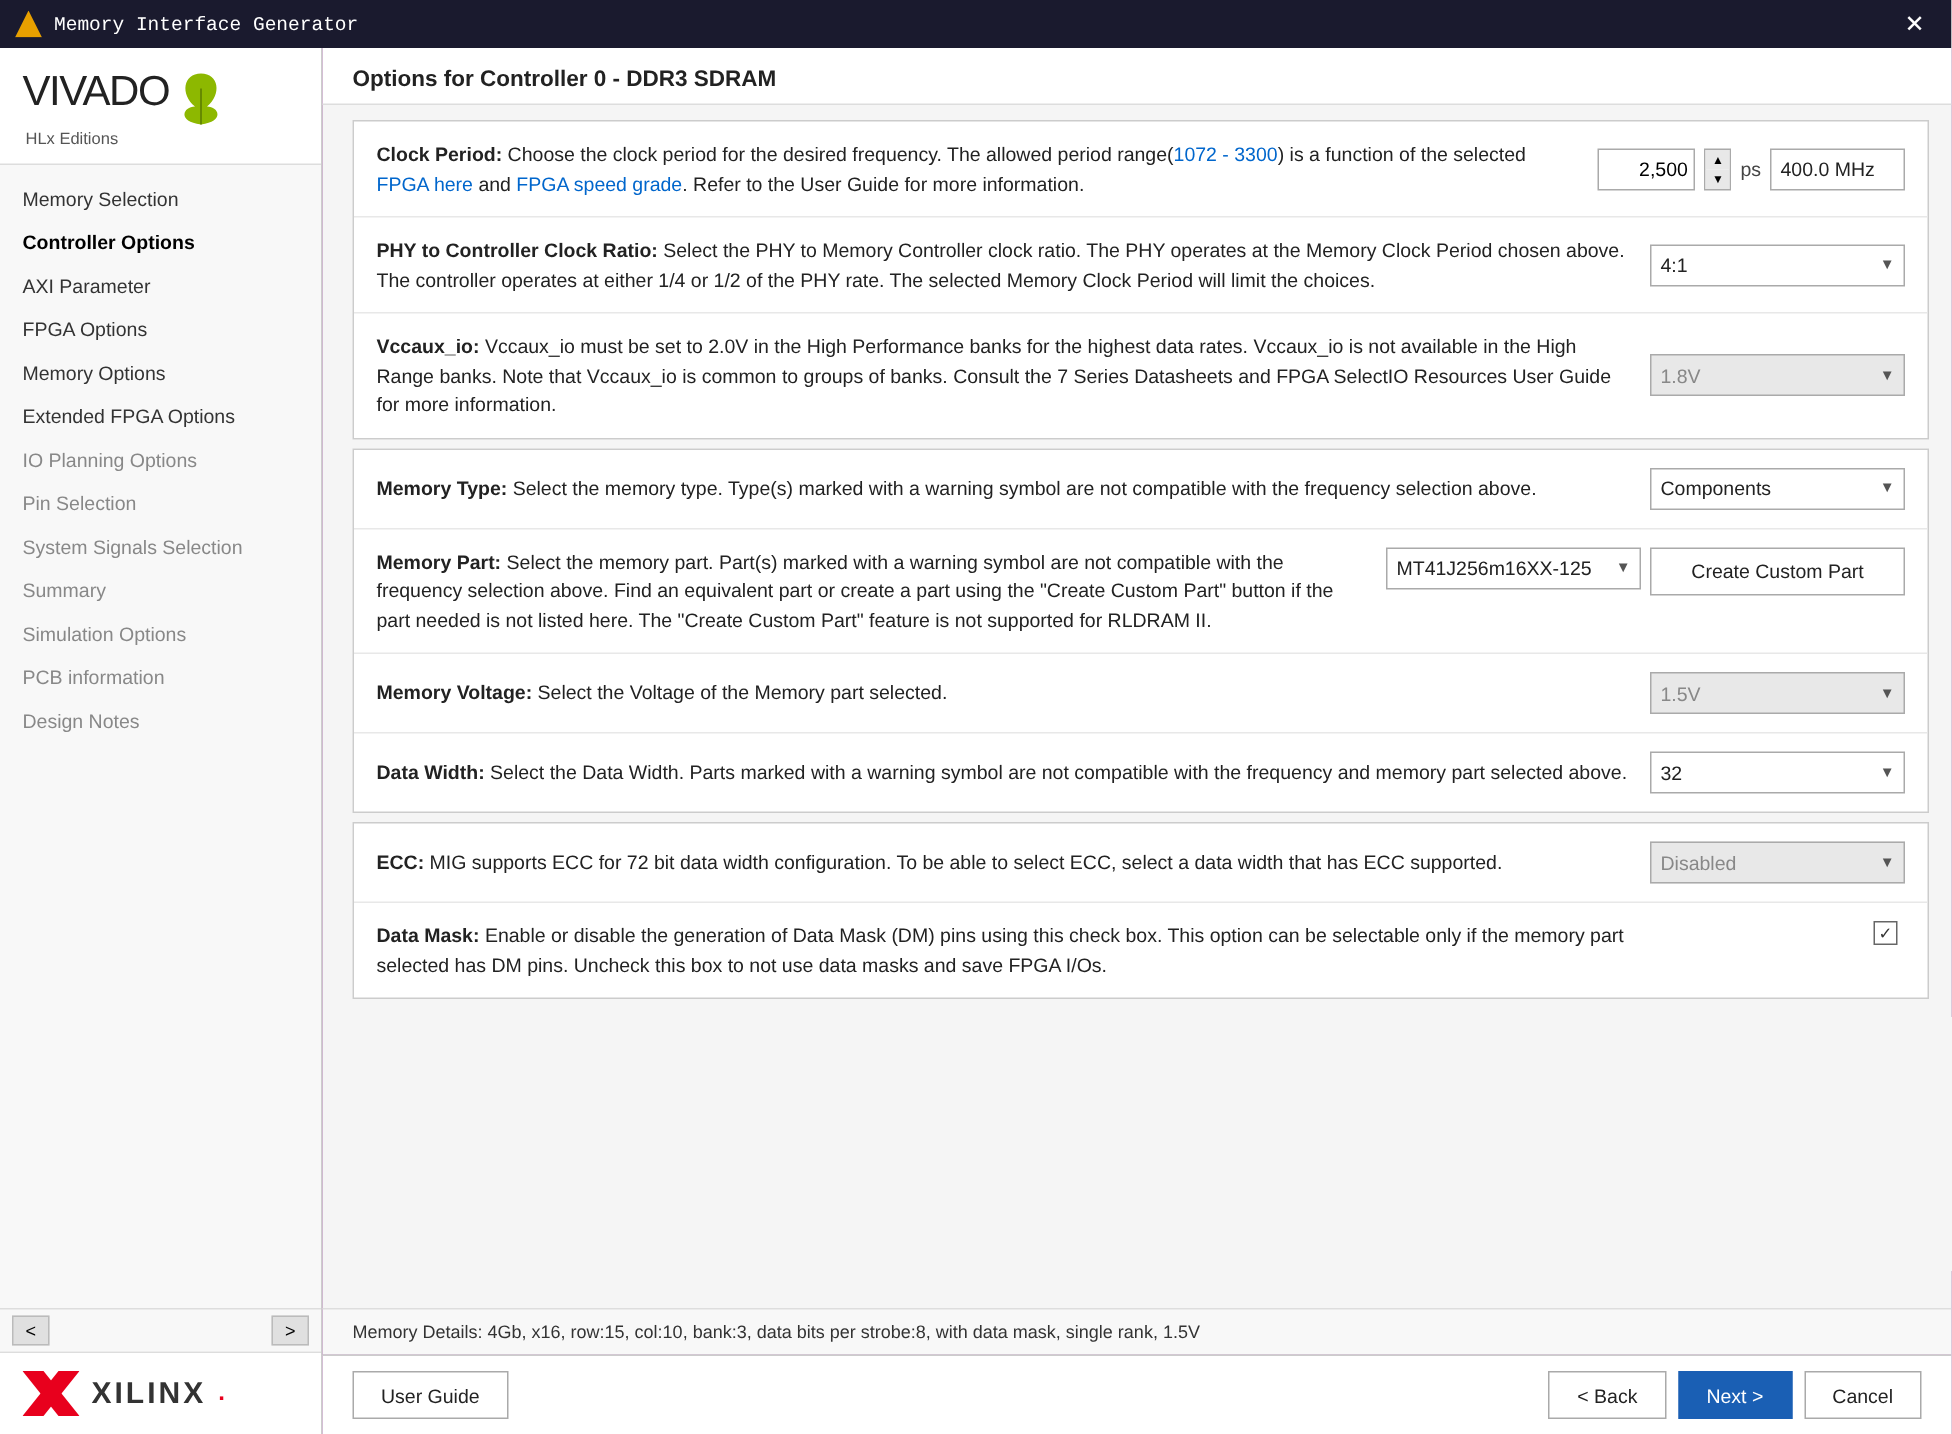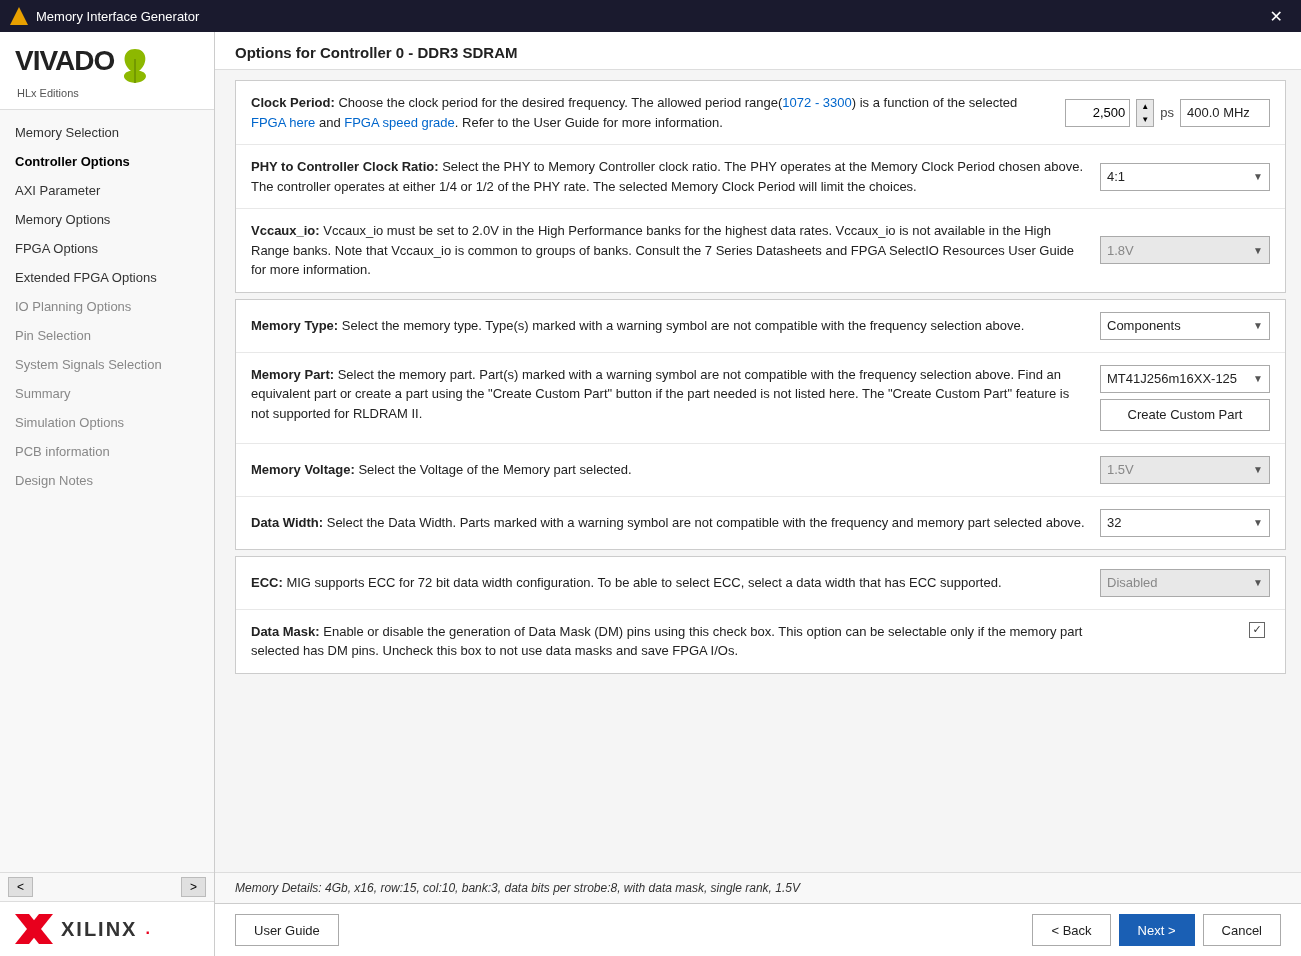--- a/index.html
+++ b/index.html
@@ -30,20 +30,21 @@
     }
     .titlebar-icon {
       width: 18px;
       height: 18px;
       background: #e8a000;
       clip-path: polygon(50% 0%, 100% 100%, 0% 100%);
     }
     .titlebar-title {
       font-size: 13px;
       color: white;
+      font-family: Liberation Mono, monospace;
     }
     .titlebar-close {
       cursor: pointer;
       font-size: 16px;
       color: white;
       background: none;
       border: none;
       padding: 4px 8px;
     }
 
@@ -67,21 +68,21 @@
       background: white;
       border-bottom: 1px solid #ddd;
     }
     .logo-vivado {
       display: flex;
       align-items: flex-start;
       gap: 5px;
     }
     .logo-text {
       font-size: 28px;
-      font-weight: bold;
+      font-weight: normal;
       color: #222;
       letter-spacing: -1px;
       line-height: 1;
     }
     .logo-subtitle {
       font-size: 11px;
       color: #555;
       margin-top: 2px;
       margin-left: 2px;
     }
@@ -265,21 +266,21 @@
     
     .memory-part-row {
       display: flex;
       align-items: flex-start;
       padding: 12px 15px;
       border-bottom: 1px solid #e8e8e8;
       gap: 15px;
     }
     .memory-part-controls {
       display: flex;
-      flex-direction: column;
+      flex-direction: row;
       gap: 6px;
       min-width: 170px;
     }
 
     
     .ecc-row {
       display: flex;
       align-items: center;
       padding: 12px 15px;
       border-bottom: 1px solid #e8e8e8;
@@ -309,21 +310,20 @@
     }
     .checkbox-check { color: #333; font-size: 11px; }
 
     
     .memory-details {
       padding: 8px 20px;
       font-size: 12px;
       color: #333;
       background: #f8f8f8;
       border-top: 1px solid #ddd;
-      font-style: italic;
     }
 
     
     .footer {
       padding: 10px 20px;
       display: flex;
       align-items: center;
       justify-content: space-between;
       border-top: 1px solid #ccc;
       background: white;
@@ -376,22 +376,22 @@
       </div>
       <div class="logo-subtitle">HLx Editions</div>
     </div>
 
     <div class="sidebar-nav">
 
       <div id="nav-items-container">
           <div class="sidebar-nav-item">Memory Selection</div>
           <div class="sidebar-nav-item active">Controller Options</div>
           <div class="sidebar-nav-item">AXI Parameter</div>
+          <div class="sidebar-nav-item">FPGA Options</div>
           <div class="sidebar-nav-item">Memory Options</div>
-          <div class="sidebar-nav-item">FPGA Options</div>
           <div class="sidebar-nav-item">Extended FPGA Options</div>
           <div class="sidebar-nav-item dimmed">IO Planning Options</div>
           <div class="sidebar-nav-item dimmed">Pin Selection</div>
           <div class="sidebar-nav-item dimmed">System Signals Selection</div>
           <div class="sidebar-nav-item dimmed">Summary</div>
           <div class="sidebar-nav-item dimmed">Simulation Options</div>
           <div class="sidebar-nav-item dimmed">PCB information</div>
           <div class="sidebar-nav-item dimmed">Design Notes</div>
         </div>
     </div>

